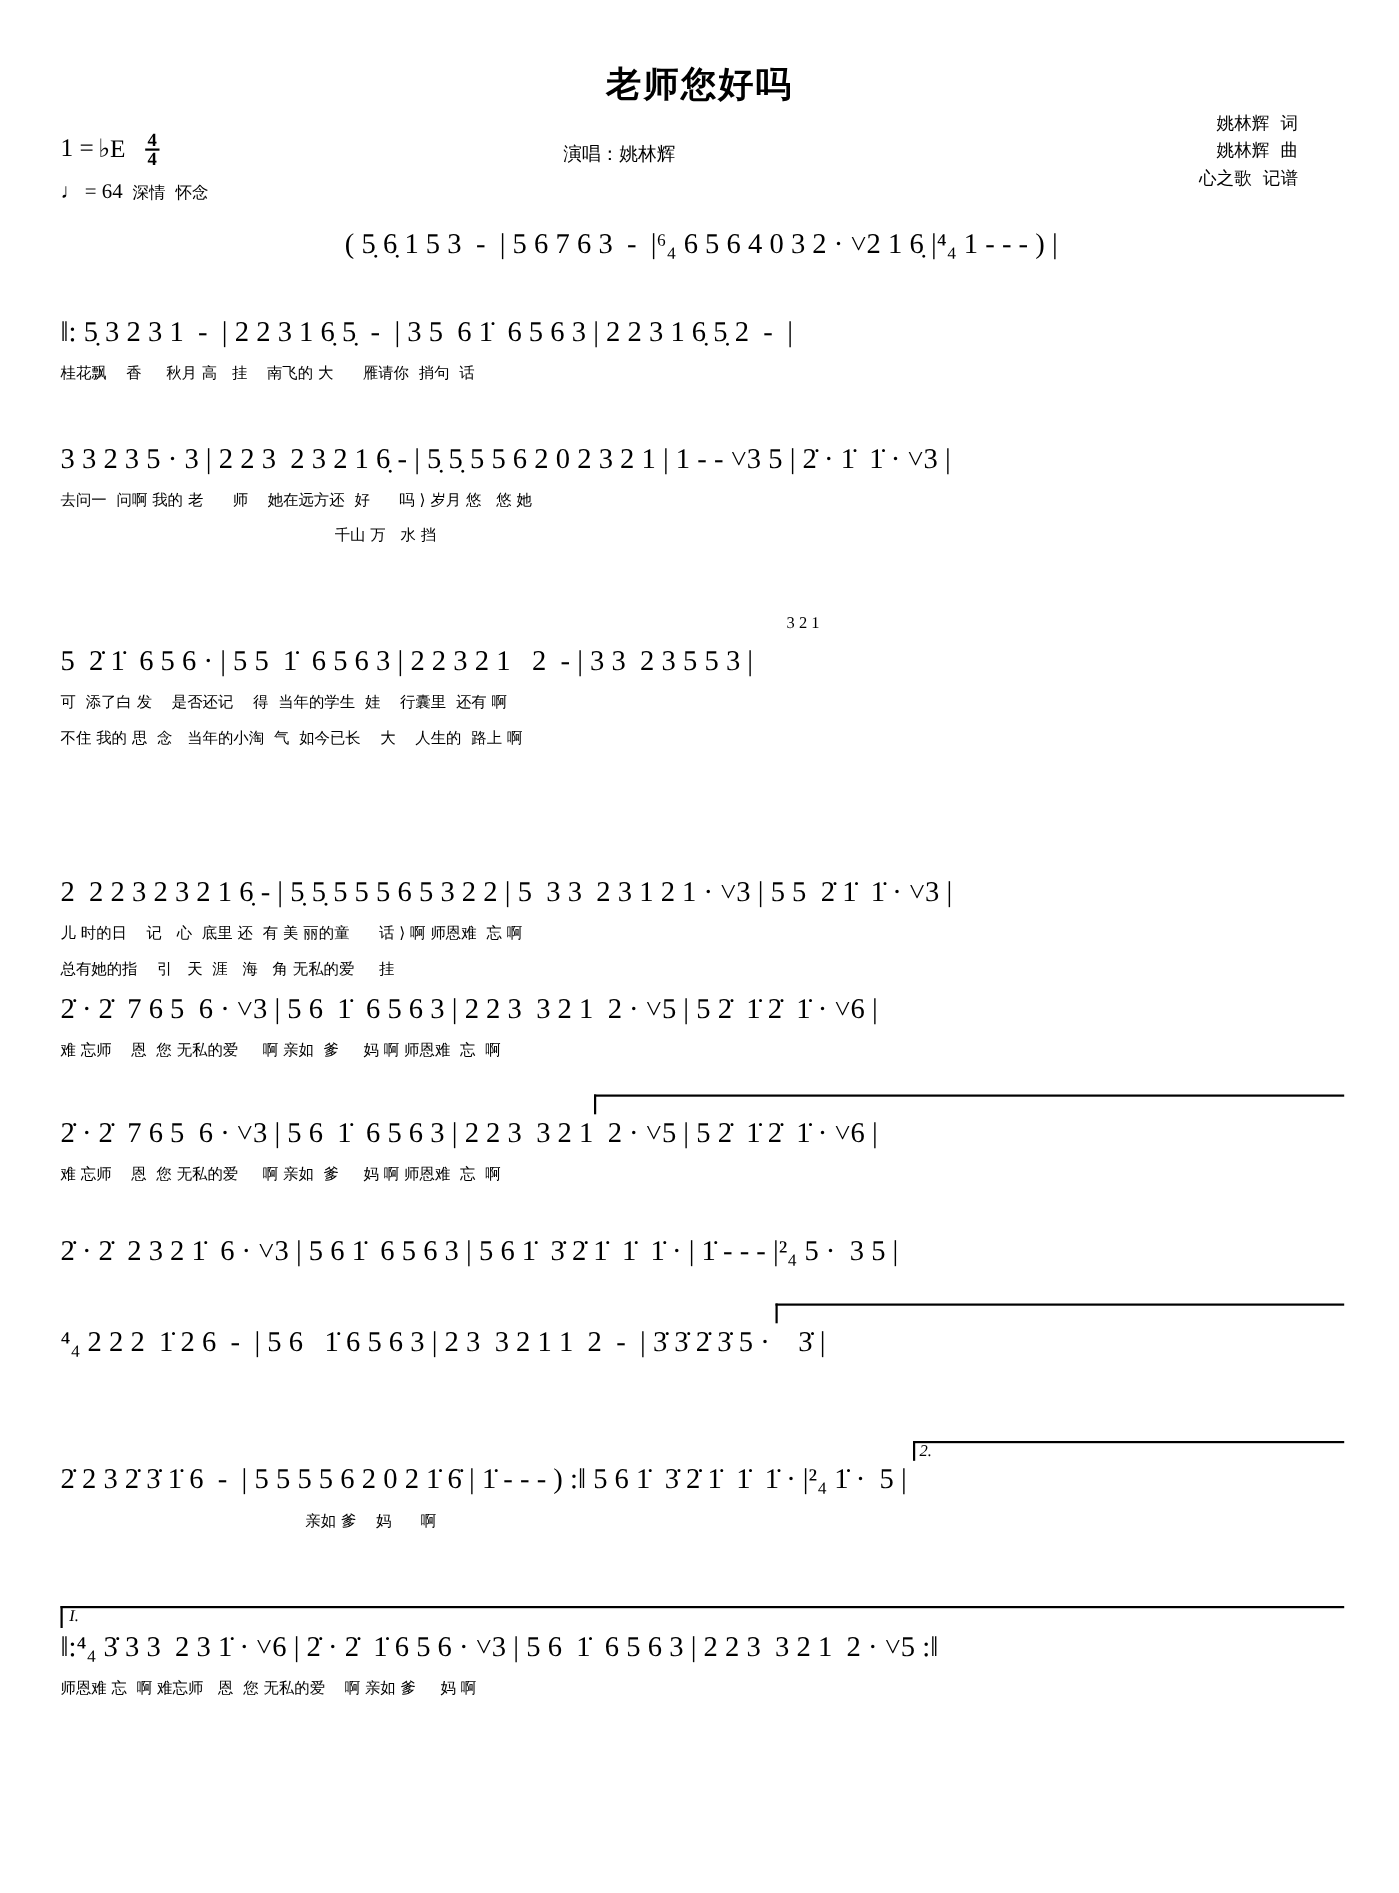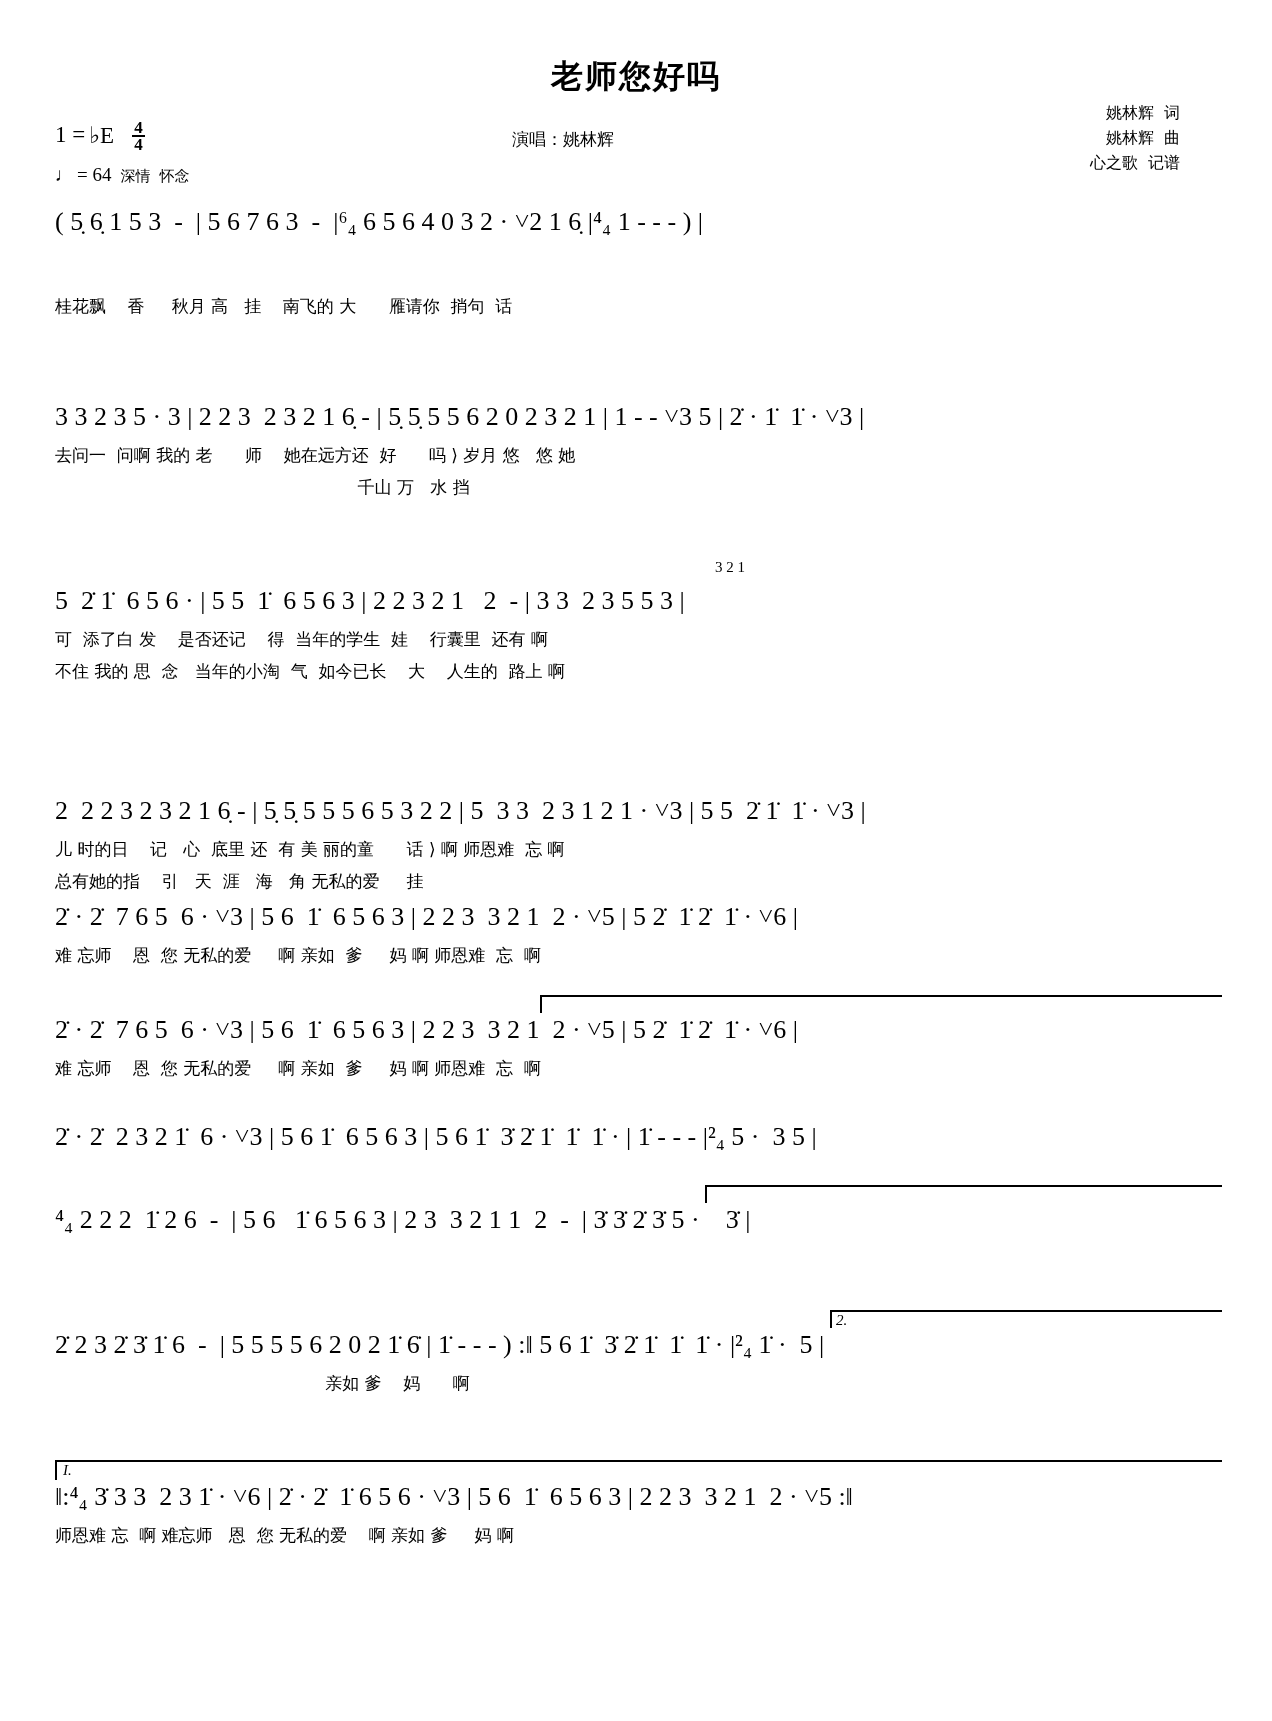--- a/index.html
+++ b/index.html
@@ -94,21 +94,21 @@
     width: 1165px;
   }
   .notes {
     font-size: 26px;
     font-family: "Liberation Serif", serif;
     white-space: pre;
     letter-spacing: 0px;
     line-height: 34px;
   }
   .lyr {
-    font-size: 17px;
+    font-size: 14px;
     font-family: "DejaVu Sans", sans-serif;
     white-space: pre;
     letter-spacing: 0px;
     line-height: 30px;
     margin-top: 6px;
   }
   .lyr2 { margin-top: 2px; }
   .small { font-size: 15px; }
   .ital { font-style: italic; }
 </style>
@@ -142,25 +142,26 @@
         <span class="bot">4</span>
       </span>
     </div>
     <div class="tempo">
       <span>♩</span>
       <span>= 64</span>
       <span class="mood">深情 怀念</span>
     </div>
   </div>
 
-  <div class="sys" style="top:205px;">
+  <div class="sys" style="top:205px;text-align:center;">
     <div class="notes">( 5̣ 6̣ 1 5 3  -  | 5 6 7 6 3  -  |⁶₄ 6 5 6 4 0 3 2 · ˅2 1 6̣ |⁴₄ 1 - - - ) |</div>
   </div>
 
   <div class="sys" style="top:285px;">
+    <div class="notes">‖: 5̣ 3 2 3 1  -  | 2 2 3 1 6̣ 5̣  -  | 3 5  6 1̇  6 5 6 3 | 2 2 3 1 6̣ 5̣ 2  -  |</div>
     <div class="lyr">桂花飘    香     秋月 高   挂    南飞的 大      雁请你  捎句  话</div>
   </div>
 
   <div class="sys" style="top:400px;">
     <div class="notes">3 3 2 3 5 · 3 | 2 2 3  2 3 2 1 6̣ - | 5̣ 5̣ 5 5 6 2 0 2 3 2 1 | 1 - - ˅3 5 | 2̇ · 1̇  1̇ · ˅3 |</div>
     <div class="lyr">去问一  问啊 我的 老      师    她在远方还  好      吗 ⟩ 岁月 悠   悠 她</div>
     <div class="lyr lyr2">                                                        千山 万   水 挡</div>
   </div>
 
   <div class="sys" style="top:550px;">

